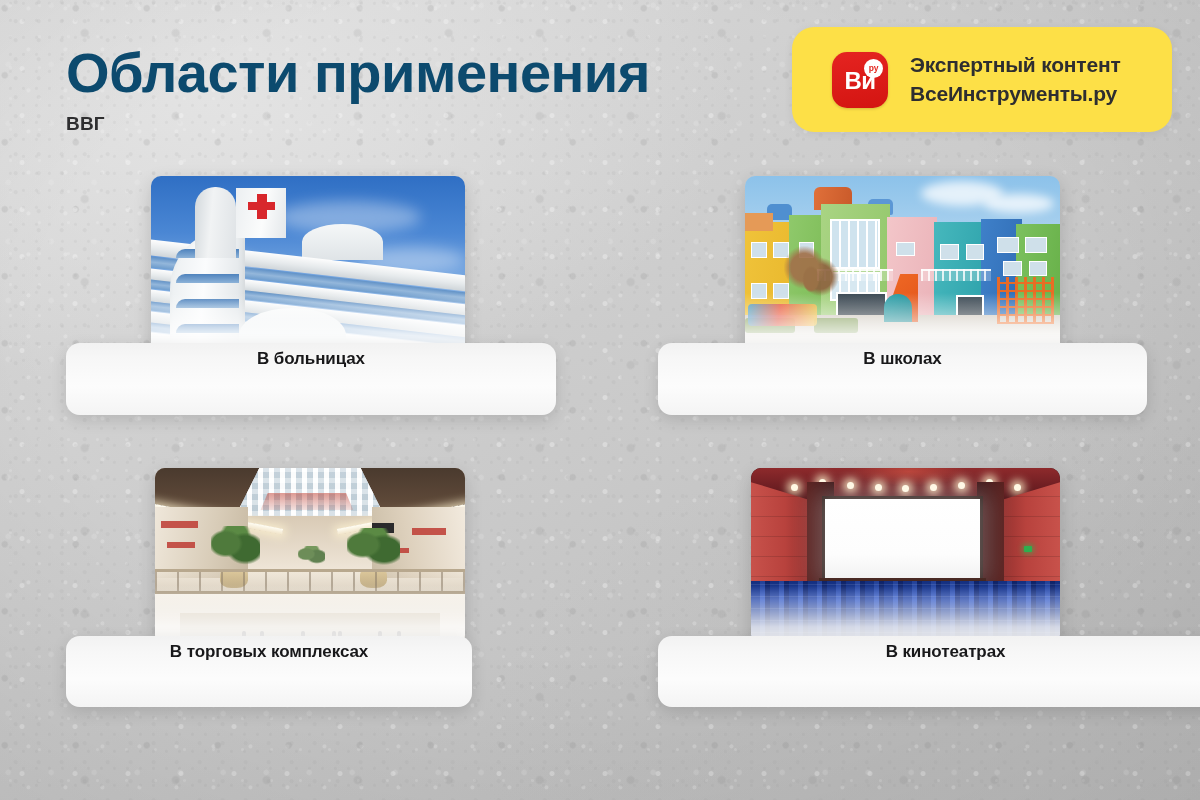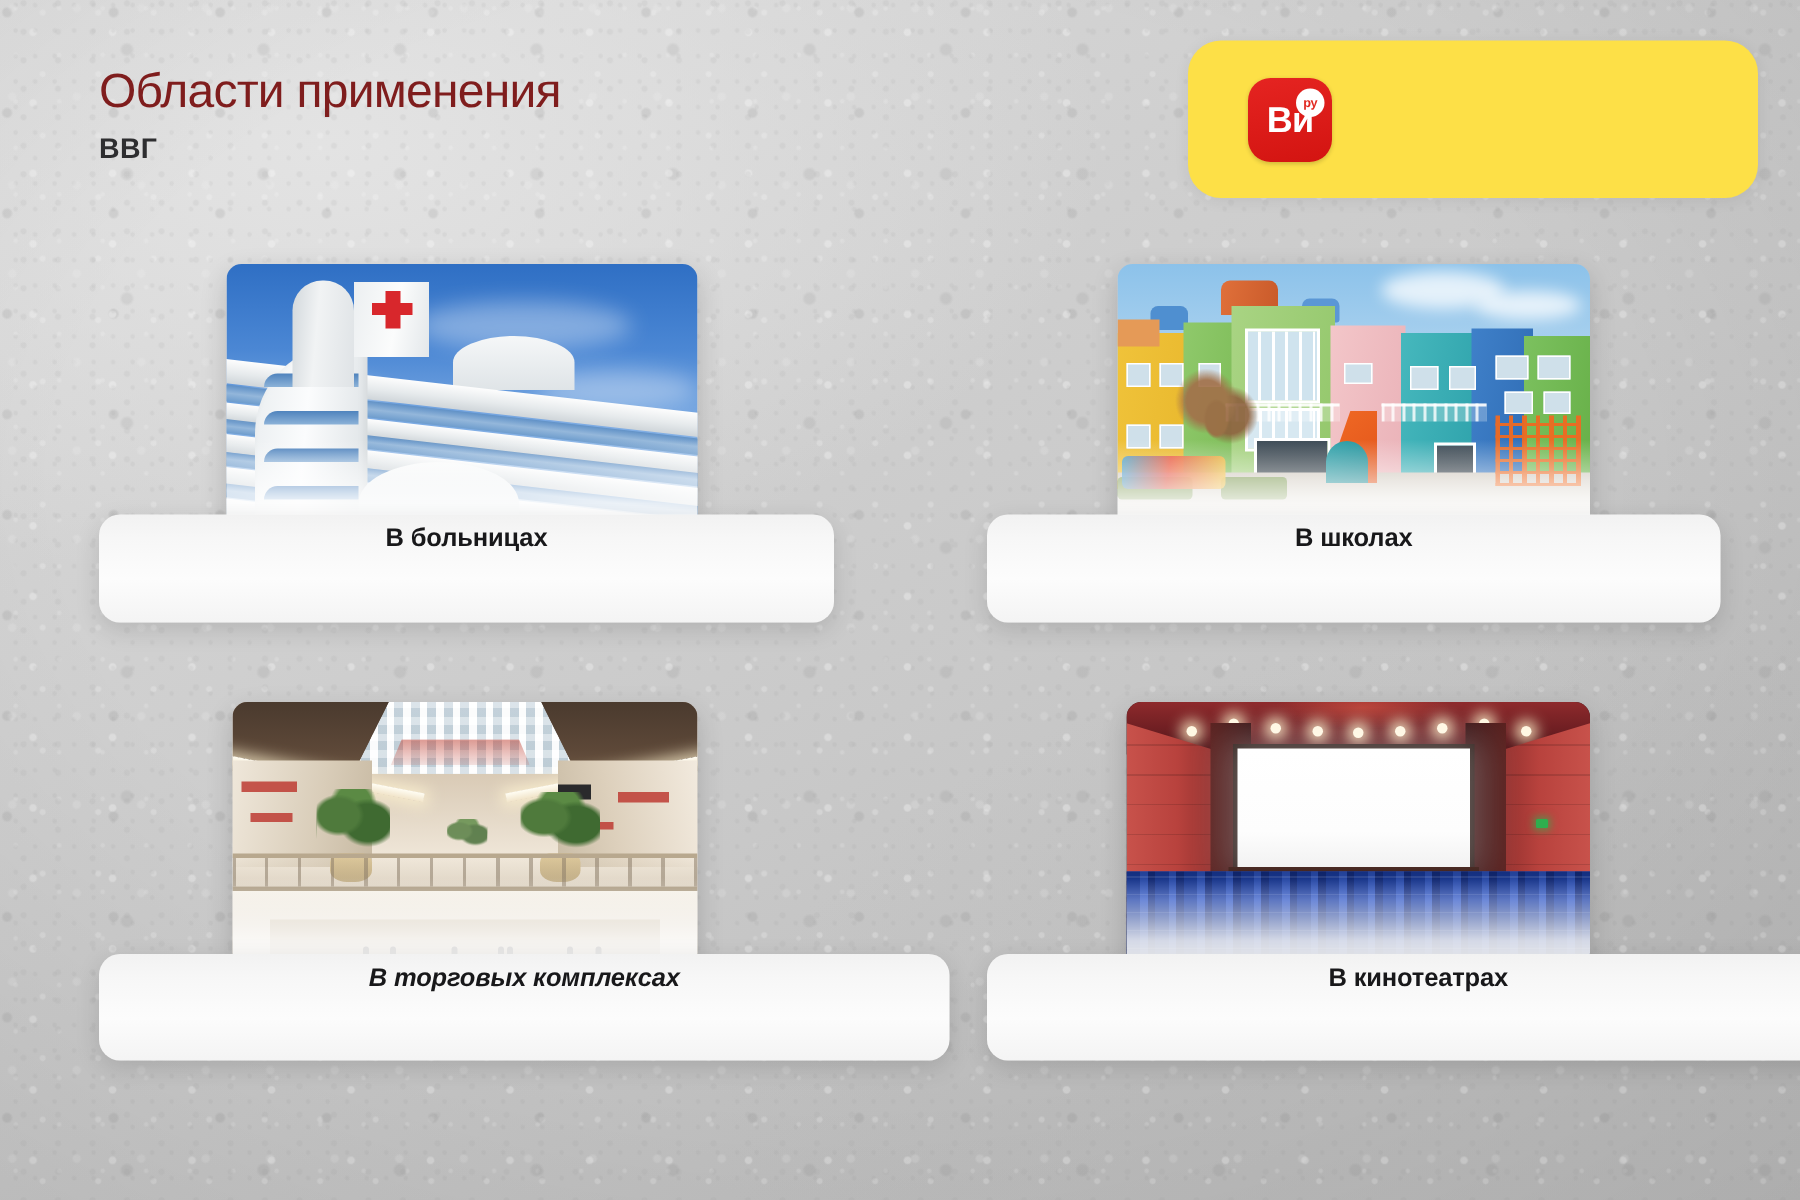--- a/index.html
+++ b/index.html
@@ -49,22 +49,22 @@
       radial-gradient(circle at 88% 55%, rgba(140,140,140,.25) 0 1px, rgba(140,140,140,0) 2px);
   }
   .bg-vignette {
     position:absolute; inset:0;
     background:radial-gradient(ellipse 92% 92% at 45% 40%, rgba(0,0,0,0) 45%, rgba(0,0,0,.10) 100%);
   }
 
   
   .header { position:absolute; left:66px; top:44px; }
   .title {
-    font-size:32px; font-weight:400; letter-spacing:-.5px;
-    color:#7f1d1d; line-height:1.02; white-space:nowrap;
+    font-size:56px; font-weight:700; letter-spacing:-.5px;
+    color:#0c4a6e; line-height:1.02; white-space:nowrap;
   }
   .subtitle {
     margin-top:12px;
     font-size:19px; font-weight:700; letter-spacing:.2px;
     color:#2e2e30;
   }
 
   
   .brand-badge {
     position:absolute; left:792px; top:27px;
@@ -130,21 +130,21 @@
   }
 
   
   #card-hospital .card-photo { left:151px; top:176px; width:314px; height:178px; }
   #card-hospital .card-plate { left:66px; top:343px; width:490px; height:72px; }
 
   #card-school .card-photo { left:745px; top:176px; width:315px; height:178px; }
   #card-school .card-plate { left:658px; top:343px; width:489px; height:72px; }
 
   #card-mall .card-photo { left:155px; top:468px; width:310px; height:177px; }
-  #card-mall .card-plate { left:66px; top:636px; width:567px; height:71px;font-style:italic; }
+  #card-mall .card-plate { left:66px; top:636px; width:406px; height:71px; }
 
   #card-cinema .card-photo { left:751px; top:468px; width:309px; height:177px; }
   #card-cinema .card-plate { left:658px; top:636px; width:575px; height:71px; }
 
   
   .ph-hospital { background:linear-gradient(to bottom,#2f6fc4 0%,#4b87d4 32%,#7fadE4 62%,#bcd4ee 88%,#dbe7f3 100%); }
   .ph-hospital .cloud {
     position:absolute; background:rgba(255,255,255,.34);
     border-radius:50%; filter:blur(7px);
   }
@@ -413,20 +413,24 @@
 
   <div class="header">
     <div class="title">Области применения</div>
     <div class="subtitle">ВВГ</div>
   </div>
 
   <div class="brand-badge">
     <div class="brand-logo">
       <div class="brand-logo-text">Ви</div>
       <div class="brand-logo-ru">ру</div>
+    </div>
+    <div class="brand-lines">
+      <div class="brand-line1">Экспертный контент</div>
+      <div class="brand-line2">ВсеИнструменты.ру</div>
     </div>
   </div>
 
   <div class="card" id="card-hospital">
     <div class="card-photo">
       <div class="photo-inner ph-hospital">
         <div class="cloud c1"></div>
           <div class="cloud c2"></div>
           <div class="cloud c3"></div>
         <div class="dome"></div>

